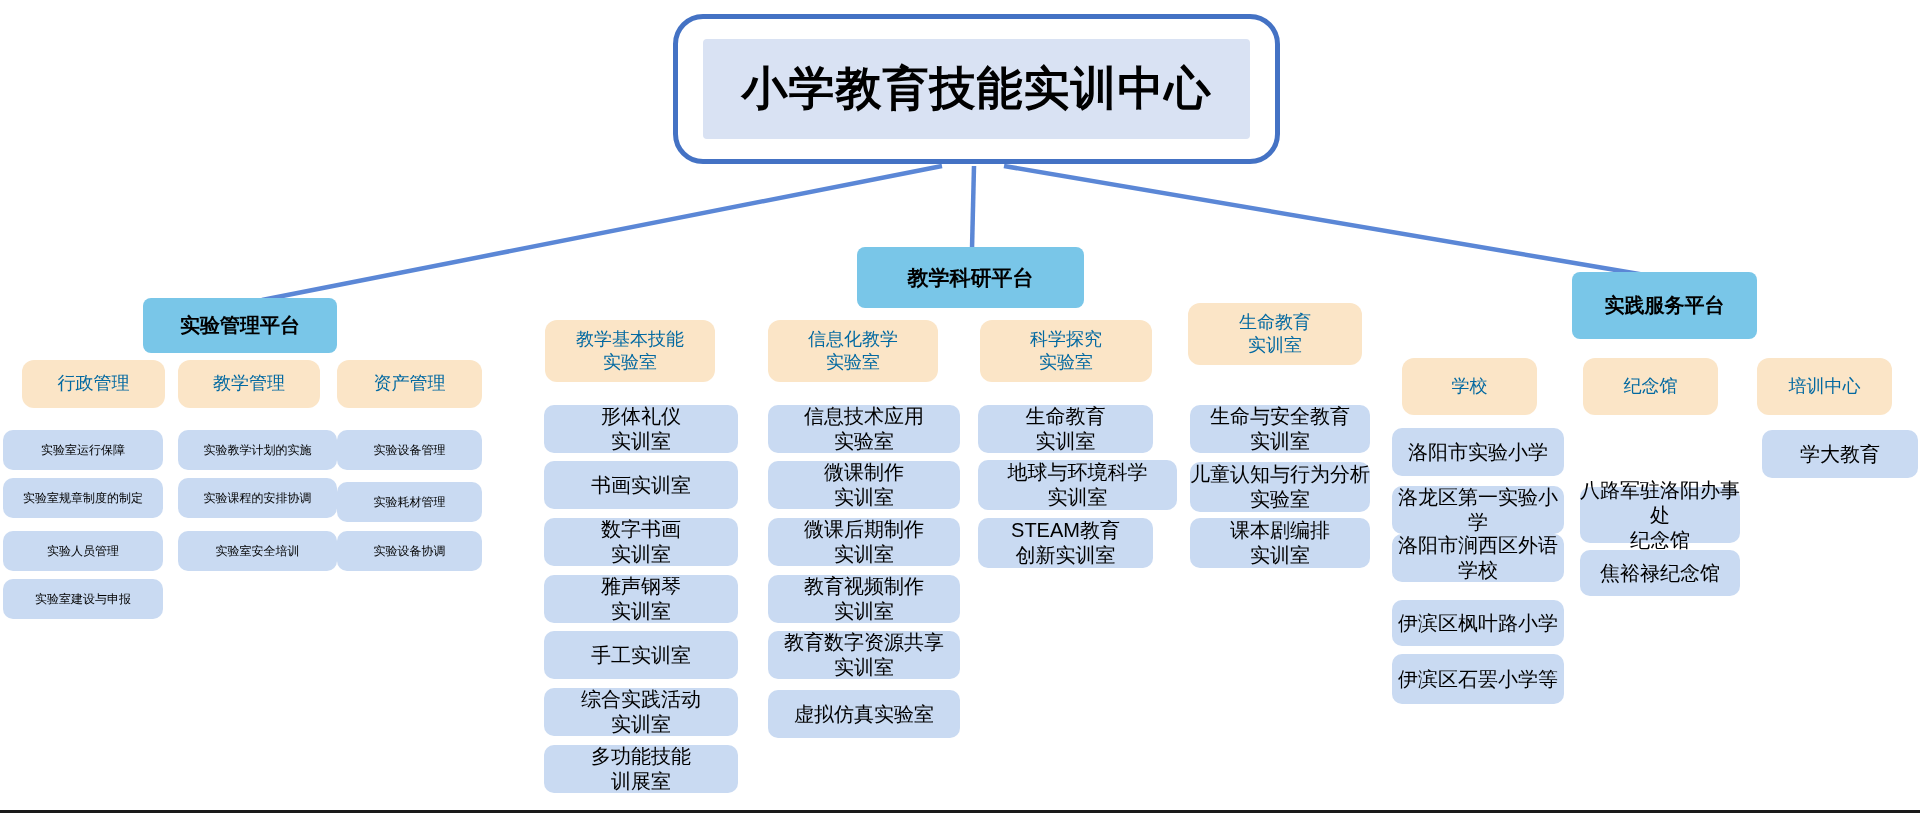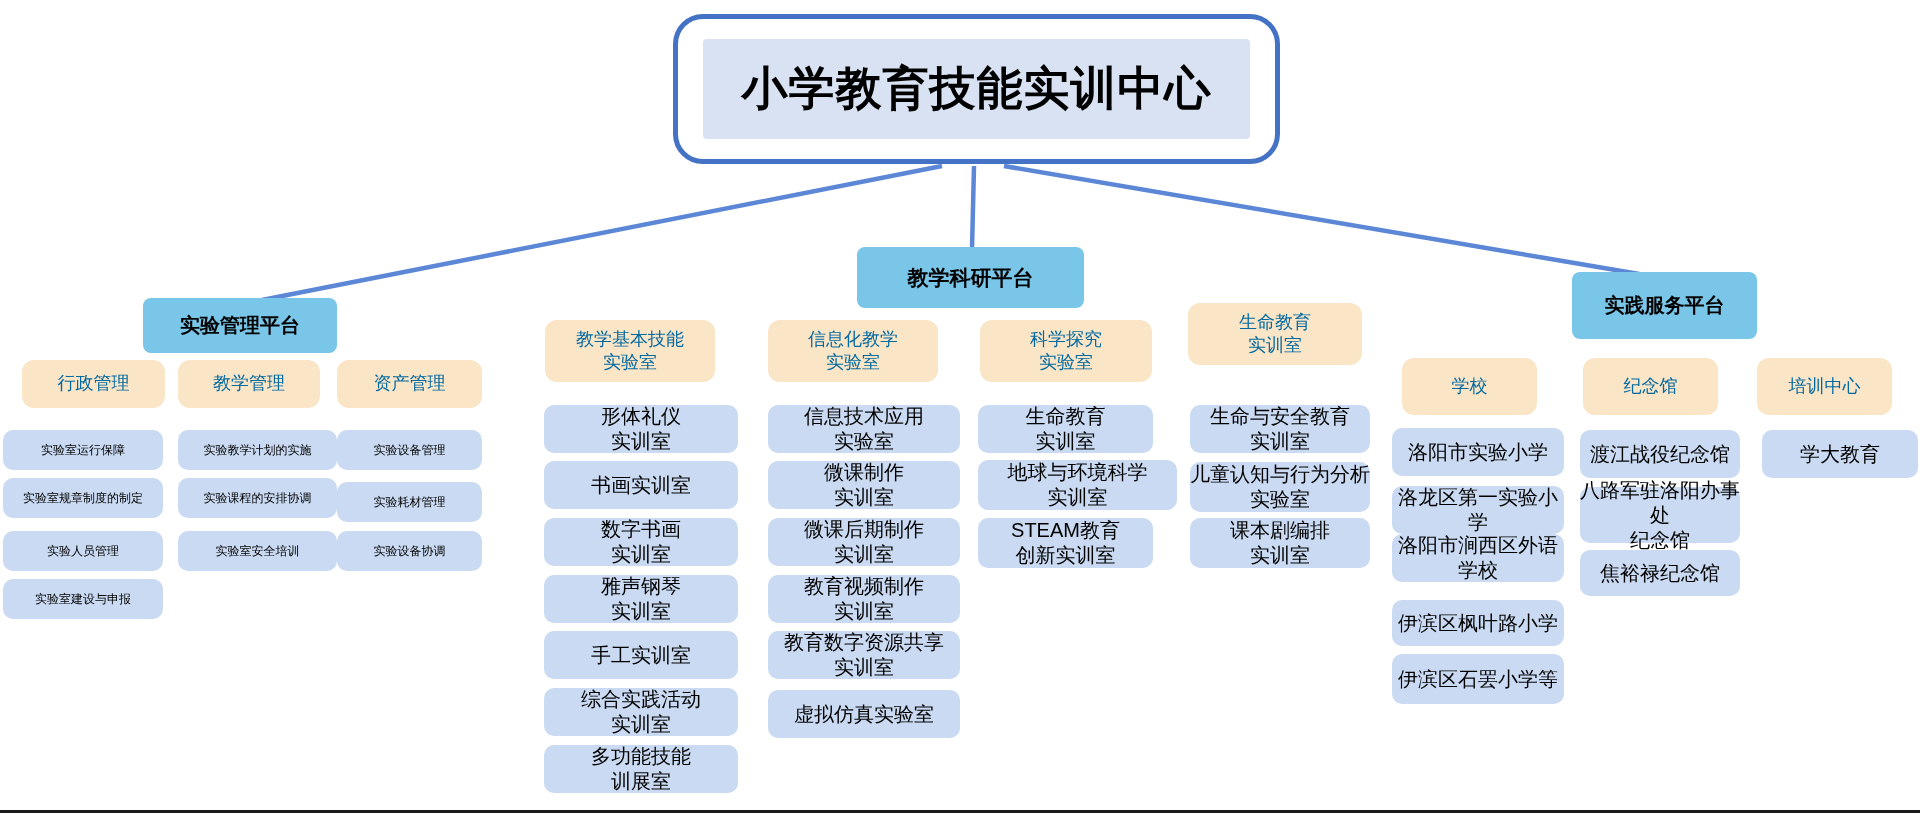--- a/index.html
+++ b/index.html
@@ -161,21 +161,20 @@
   <div class="category" style="left:1402px;top:358px;width:135px;height:57px">学校</div>
   <div class="category" style="left:1583px;top:358px;width:135px;height:57px">纪念馆</div>
   <div class="category" style="left:1757px;top:358px;width:135px;height:57px">培训中心</div>
 
   <div class="leaf md" style="left:1392px;top:428px;width:172px;height:48px">洛阳市实验小学</div>
   <div class="leaf md" style="left:1392px;top:486px;width:172px;height:48px">洛龙区第一实验小学</div>
   <div class="leaf md" style="left:1392px;top:534px;width:172px;height:48px">洛阳市涧西区外语学校</div>
   <div class="leaf md" style="left:1392px;top:600px;width:172px;height:46px">伊滨区枫叶路小学</div>
   <div class="leaf md" style="left:1392px;top:654px;width:172px;height:50px">伊滨区石罢小学等</div>
 
-  <div class="leaf md" style="left:1580px;top:430px;width:160px;height:48px">渡江战役纪念馆</div>
   <div class="leaf md" style="left:1580px;top:487px;width:160px;height:56px">八路军驻洛阳办事处
 纪念馆</div>
   <div class="leaf md" style="left:1580px;top:550px;width:160px;height:46px">焦裕禄纪念馆</div>
 
   <div class="leaf md" style="left:1762px;top:430px;width:156px;height:48px">学大教育</div>
 
   <div class="bottom-rule"></div>
 </div>
 
 </body></html>

